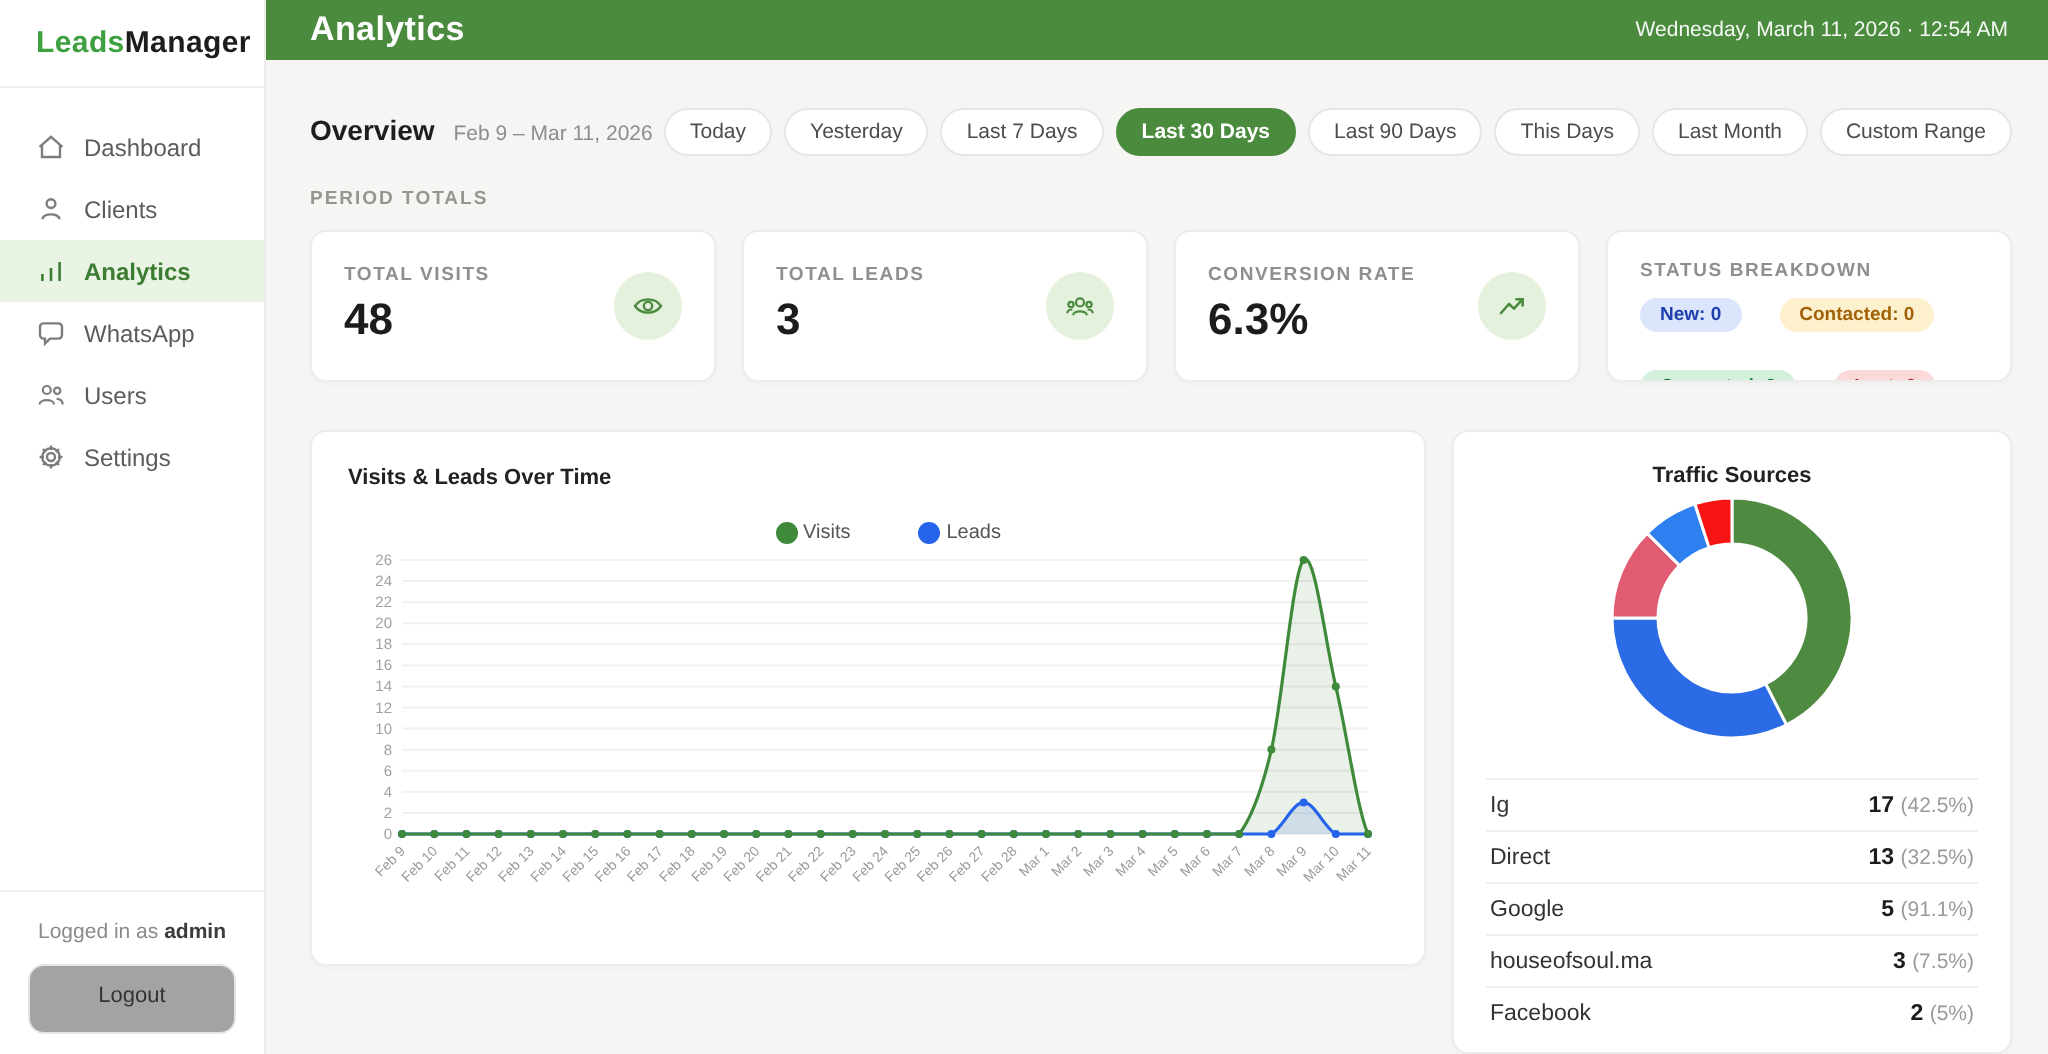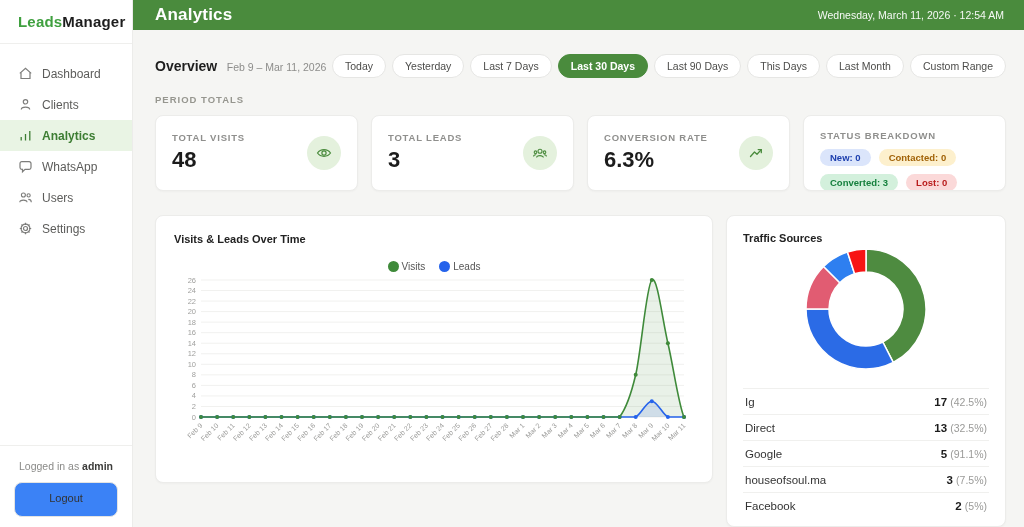--- a/index.html
+++ b/index.html
@@ -15,21 +15,21 @@
   .nav { margin-top:14px; flex:1; }
   .nav-item { display:flex; align-items:center; gap:9px; padding:8px 18px; font-size:12px;
               color:#5c5c5a; cursor:pointer; }
   .nav-item .nav-icon { width:15px; height:15px; display:flex; align-items:center; justify-content:center; }
   .nav-item svg { stroke:#7d7d7b; }
   .nav-item.active { background:#e9f4e4; color:#3d7d33; font-weight:bold; }
   .nav-item.active svg { stroke:#3d7d33; }
   .side-footer { border-top:1px solid #efefed; padding:14px 14px 10px; text-align:center; }
   .logged { font-size:10.5px; color:#8a8a88; margin-bottom:10px; }
   .logged b { color:#3c3c3a; }
-  .logout { width:100%; background:#3b82f6; border:1px solid #e4e4e2; border-radius:8px; padding:9px 0 12px;
+  .logout { width:100%; background:#a3a3a3; border:1px solid #e4e4e2; border-radius:8px; padding:9px 0 12px;
             font-size:11px; color:#333; font-family:inherit; cursor:pointer; }
 
   
   main { flex:1; display:flex; flex-direction:column; }
   .topbar { height:44px; background:#4a8b3d; display:flex; align-items:center; justify-content:space-between;
             padding:0 22px; }
   .topbar h1 { color:#fff; font-size:17px; font-weight:bold; letter-spacing:.2px; }
   .datetime { color:#ffffff; font-size:10.5px; opacity:.95; }
 
   .content { padding:24px 20px 0 22px; }
@@ -45,35 +45,35 @@
   .section-label { margin-top:16px; font-size:9.5px; letter-spacing:1px; color:#96968f; font-weight:bold; }
 
   .cards { margin-top:10px; display:grid; grid-template-columns:repeat(4,1fr); gap:13px; }
   .card { background:#fff; border:1px solid #ececea; border-radius:8px; box-shadow:0 1px 2px rgba(0,0,0,.03); }
   .stat-card { position:relative; padding:16px 16px; height:76px; }
   .stat-label { font-size:9.5px; letter-spacing:.8px; color:#8f8f8d; font-weight:bold; }
   .stat-value { font-size:22px; font-weight:bold; color:#1c1c1c; margin-top:4px; }
   .stat-icon { position:absolute; right:16px; top:50%; transform:translateY(-50%); width:34px; height:34px;
                border-radius:50%; background:#e4f1dd; display:flex; align-items:center; justify-content:center; }
   .status-card { padding:14px 16px; height:76px; overflow:hidden; }
-  .badges { display:flex; flex-wrap:wrap; gap:8px; margin-top:8px; }
+  .badges { display:flex; flex-wrap:wrap; gap:19px; margin-top:8px; }
   .badge { font-size:9.5px; font-weight:bold; padding:3px 10px; border-radius:999px; white-space:nowrap; }
   .badge.blue   { background:#dbe5fb; color:#1e40af; }
   .badge.yellow { background:#fdf0cd; color:#a16207; }
   .badge.green  { background:#d3f0dc; color:#15803d; }
   .badge.red    { background:#fbd9d9; color:#b91c1c; }
 
   .charts-row { margin-top:24px; display:flex; gap:13px; align-items:flex-start; }
   .chart-card { flex:1; padding:17px 18px 14px; height:268px; }
   .card-title { font-size:11px; font-weight:bold; color:#222; }
   .legend { display:flex; justify-content:center; gap:14px; margin-top:16px; font-size:10px; color:#555; }
-  .legend-item { display:flex; align-items:center; gap:3px; }
+  .legend-item { display:flex; align-items:center; gap:3px;margin-left:20px; }
   .legend-dot { width:11px; height:11px; border-radius:50%; display:inline-block; }
 
-  .traffic-card { width:280px; min-width:280px; padding:16px 16px 10px; height:312px; }
+  .traffic-card { width:280px; min-width:280px; padding:16px 16px 10px; height:312px;text-align:center; }
   .t-list { margin-top:10px; }
   .t-row { display:flex; justify-content:space-between; align-items:center; padding:6.5px 2px;
            border-top:1px solid #f0f0ee; font-size:11.5px; }
   .t-label { color:#333; }
   .t-val b { color:#1c1c1c; }
   .t-pct { color:#9a9a98; font-size:10.5px; }
 
   svg text { font-family:"Liberation Sans", sans-serif; }
 </style>
 </head>

